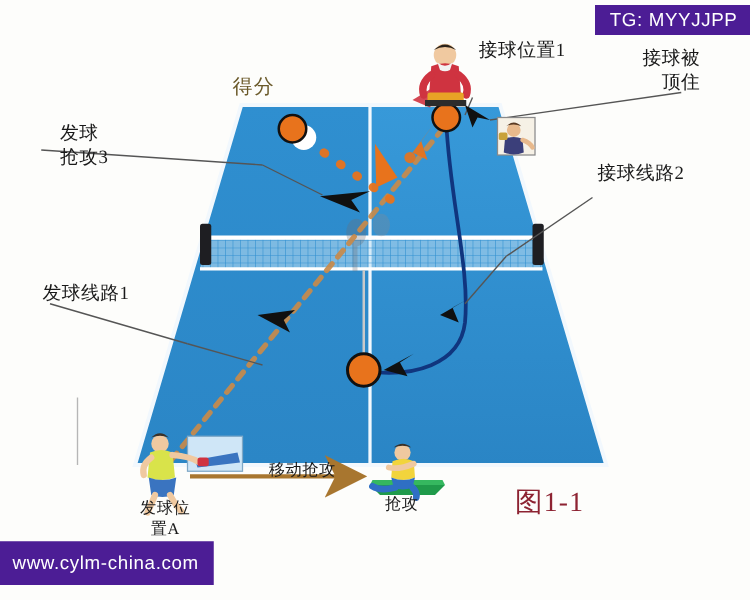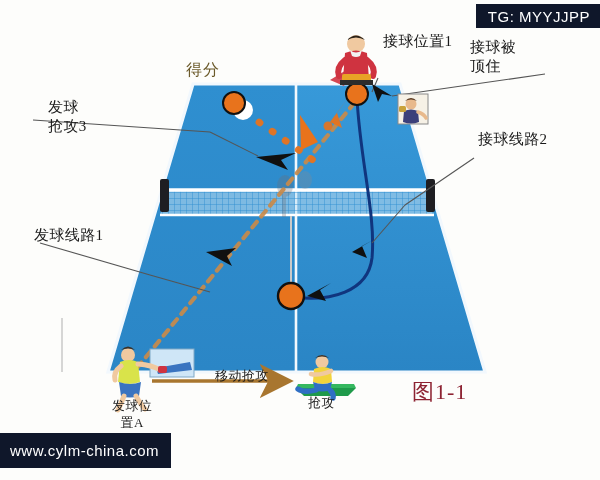--- a/index.html
+++ b/index.html
@@ -36,21 +36,21 @@
     letter-spacing: 1px;
   }
   .lbl-fig {
     color: #8d2332;
     font-size: 22px;
     letter-spacing: 1px;
     font-family: "Liberation Serif", "DejaVu Serif", serif;
   }
   .watermark {
     position: absolute;
-    background: #0f172a;
+    background: #4c1d95;
     color: #ffffff;
     font-family: "Liberation Sans", "DejaVu Sans", sans-serif;
     display: flex;
     align-items: center;
     letter-spacing: 0.5px;
   }
   #wm-top {
     right: 0; top: 4px;
     height: 24px;
     padding: 0 10px 0 12px;
@@ -234,33 +234,33 @@
     </g>
   </svg>
 
   <div class="lbl" style="left:48px; top:98px; text-align:left;">发球
 抢攻3</div>
 
   <div class="lbl lbl-score" style="left:186px; top:60px;">得分</div>
 
   <div class="lbl" style="left:383px; top:32px;">接球位置1</div>
 
-  <div class="lbl" style="left:470px; top:38px; text-align:left;">接球被
+  <div class="lbl" style="left:514px; top:38px; text-align:right;">接球被
 顶住</div>
 
   <div class="lbl" style="left:478px; top:130px;">接球线路2</div>
 
   <div class="lbl" style="left:34px; top:226px;">发球线路1</div>
 
   <div class="lbl lbl-sm" style="left:215px; top:368px;">移动抢攻</div>
 
   <div class="lbl lbl-sm" style="left:308px; top:395px;">抢攻</div>
 
   <div class="lbl lbl-sm" style="left:112px; top:398px; text-align:center;">发球位
 置A</div>
 
-  <div class="lbl lbl-fig" style="left:412px; top:378px;">图1-1</div>
+  <div class="lbl lbl-fig" style="left:412px; top:388px;">图1-1</div>
 
   <div class="watermark" id="wm-top">TG: MYYJJPP</div>
 
   <div class="watermark" id="wm-bottom">www.cylm-china.com</div>
 
 </div>
 
 </body></html>

